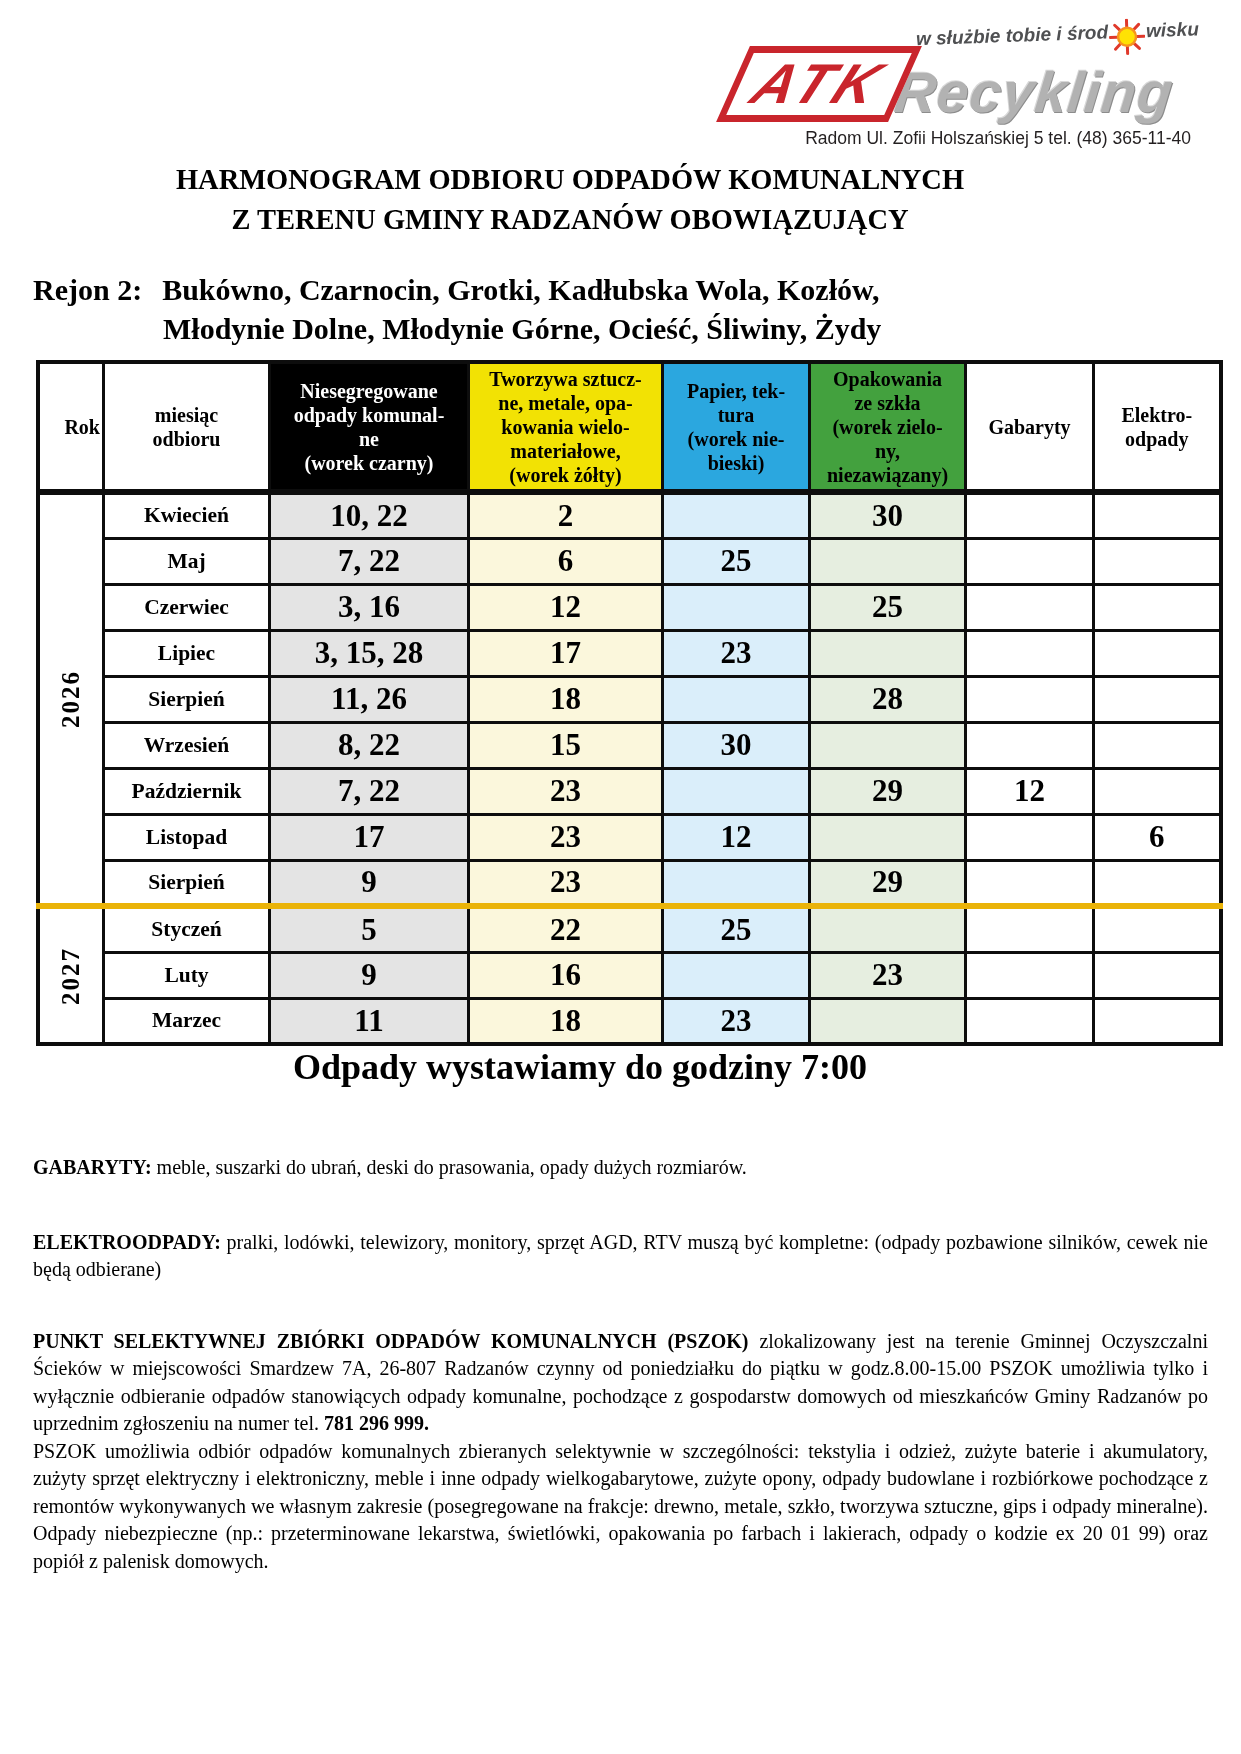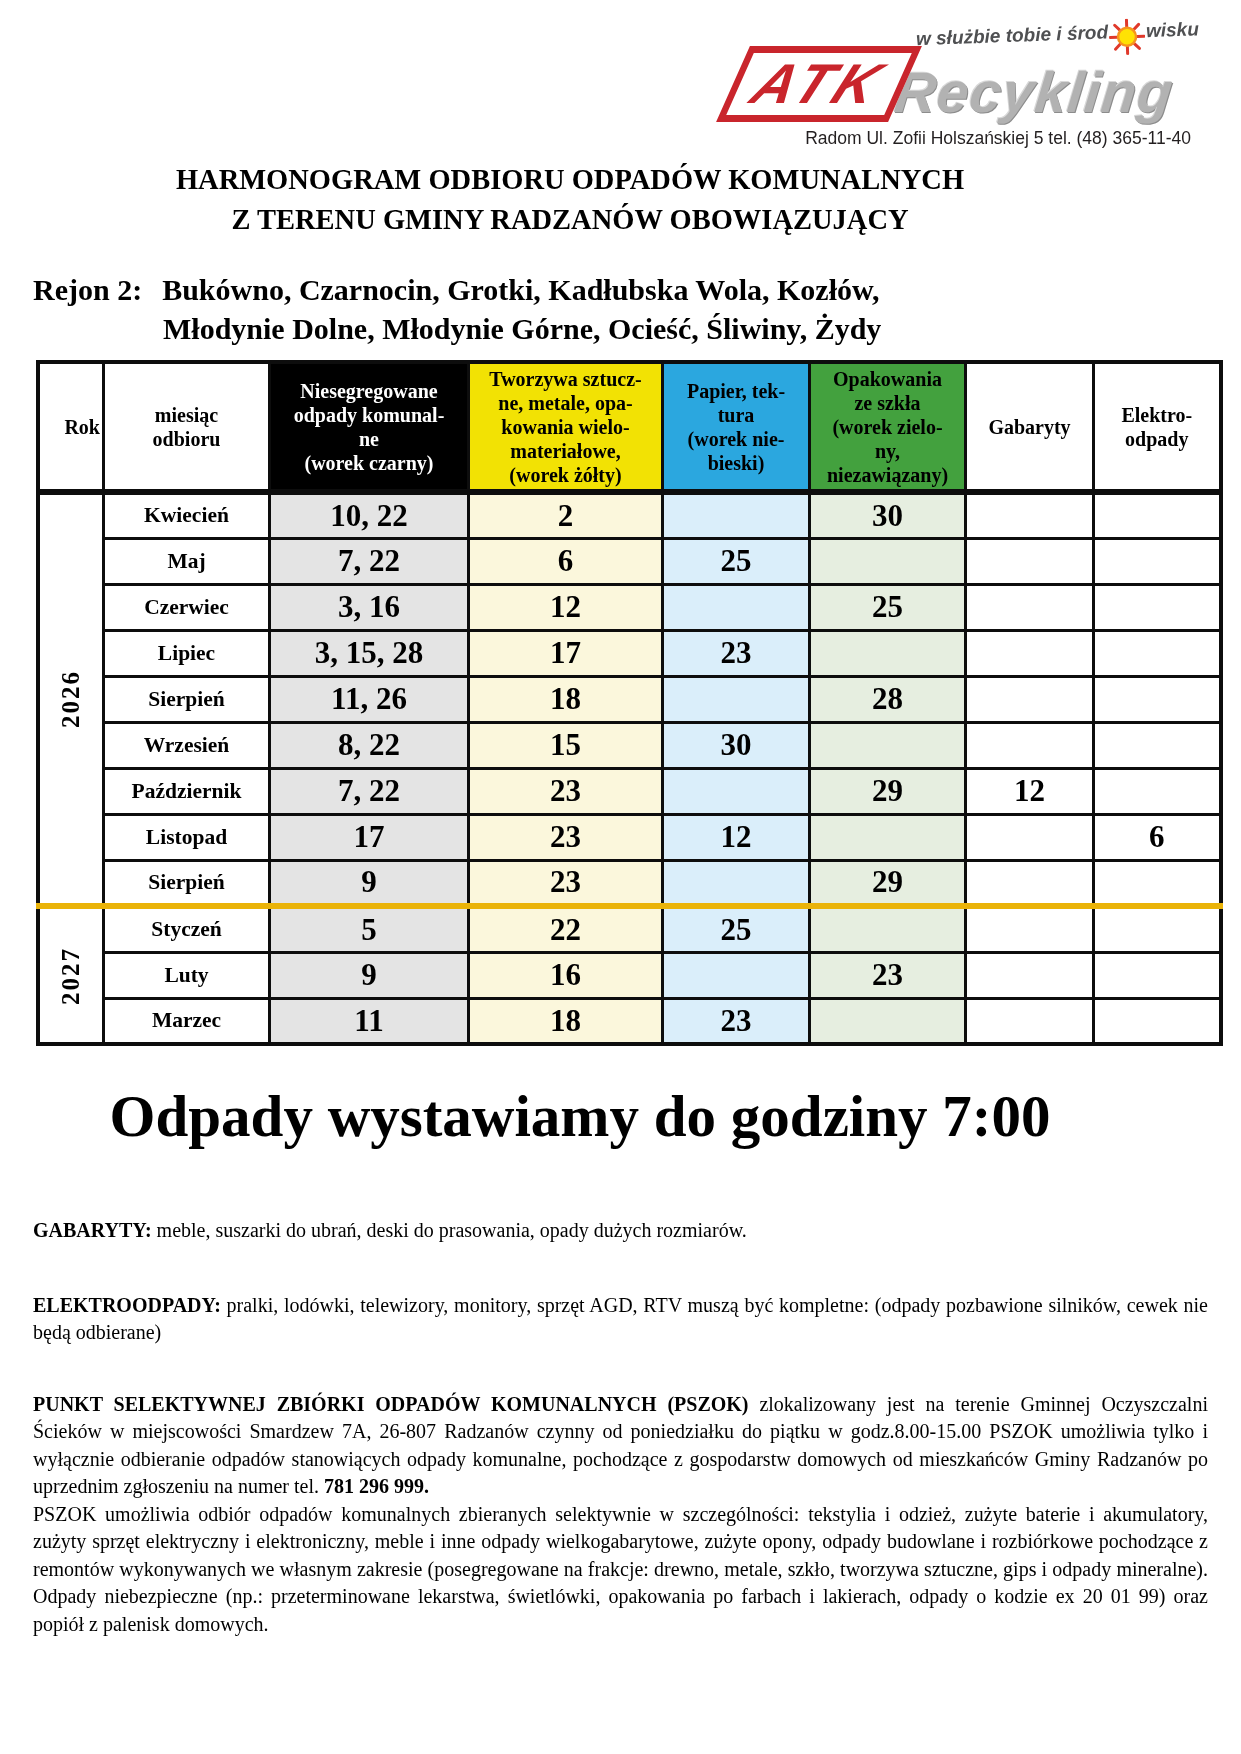--- a/index.html
+++ b/index.html
@@ -60,22 +60,22 @@
   td.cell{font-weight:bold;font-size:31px;}
   td.mixed{background:var(--tint-gray);}
   td.plastic{background:var(--tint-yellow);}
   td.paper{background:var(--tint-blue);}
   td.glass{background:var(--tint-green);}
   tr.group-start td{border-top:6px solid #eab308;}
   .year-cell{background:#fff;}
   .year-text{display:inline-block;transform:rotate(-90deg);font-weight:bold;font-size:25px;letter-spacing:2px;white-space:nowrap;}
 
   
-  .big-note{margin-top:36px;width:1090px;margin-left:35px;text-align:center;
-            font-weight:bold;font-size:59px;}
+  .big-note{width:1090px;margin-left:35px;text-align:center;
+            font-weight:bold;font-size:36px;}
   .notes{margin:0 33px;width:1175px;font-size:20px;line-height:27.5px;}
   .notes p{text-align:justify;}
   .p-gabaryty{margin-top:66px;text-align:center;}
   .p-elektro{margin-top:47px;}
   .p-pszok{margin-top:44px;}
   .b{font-weight:bold;}
 </style>
 </head>
 <body>
 

